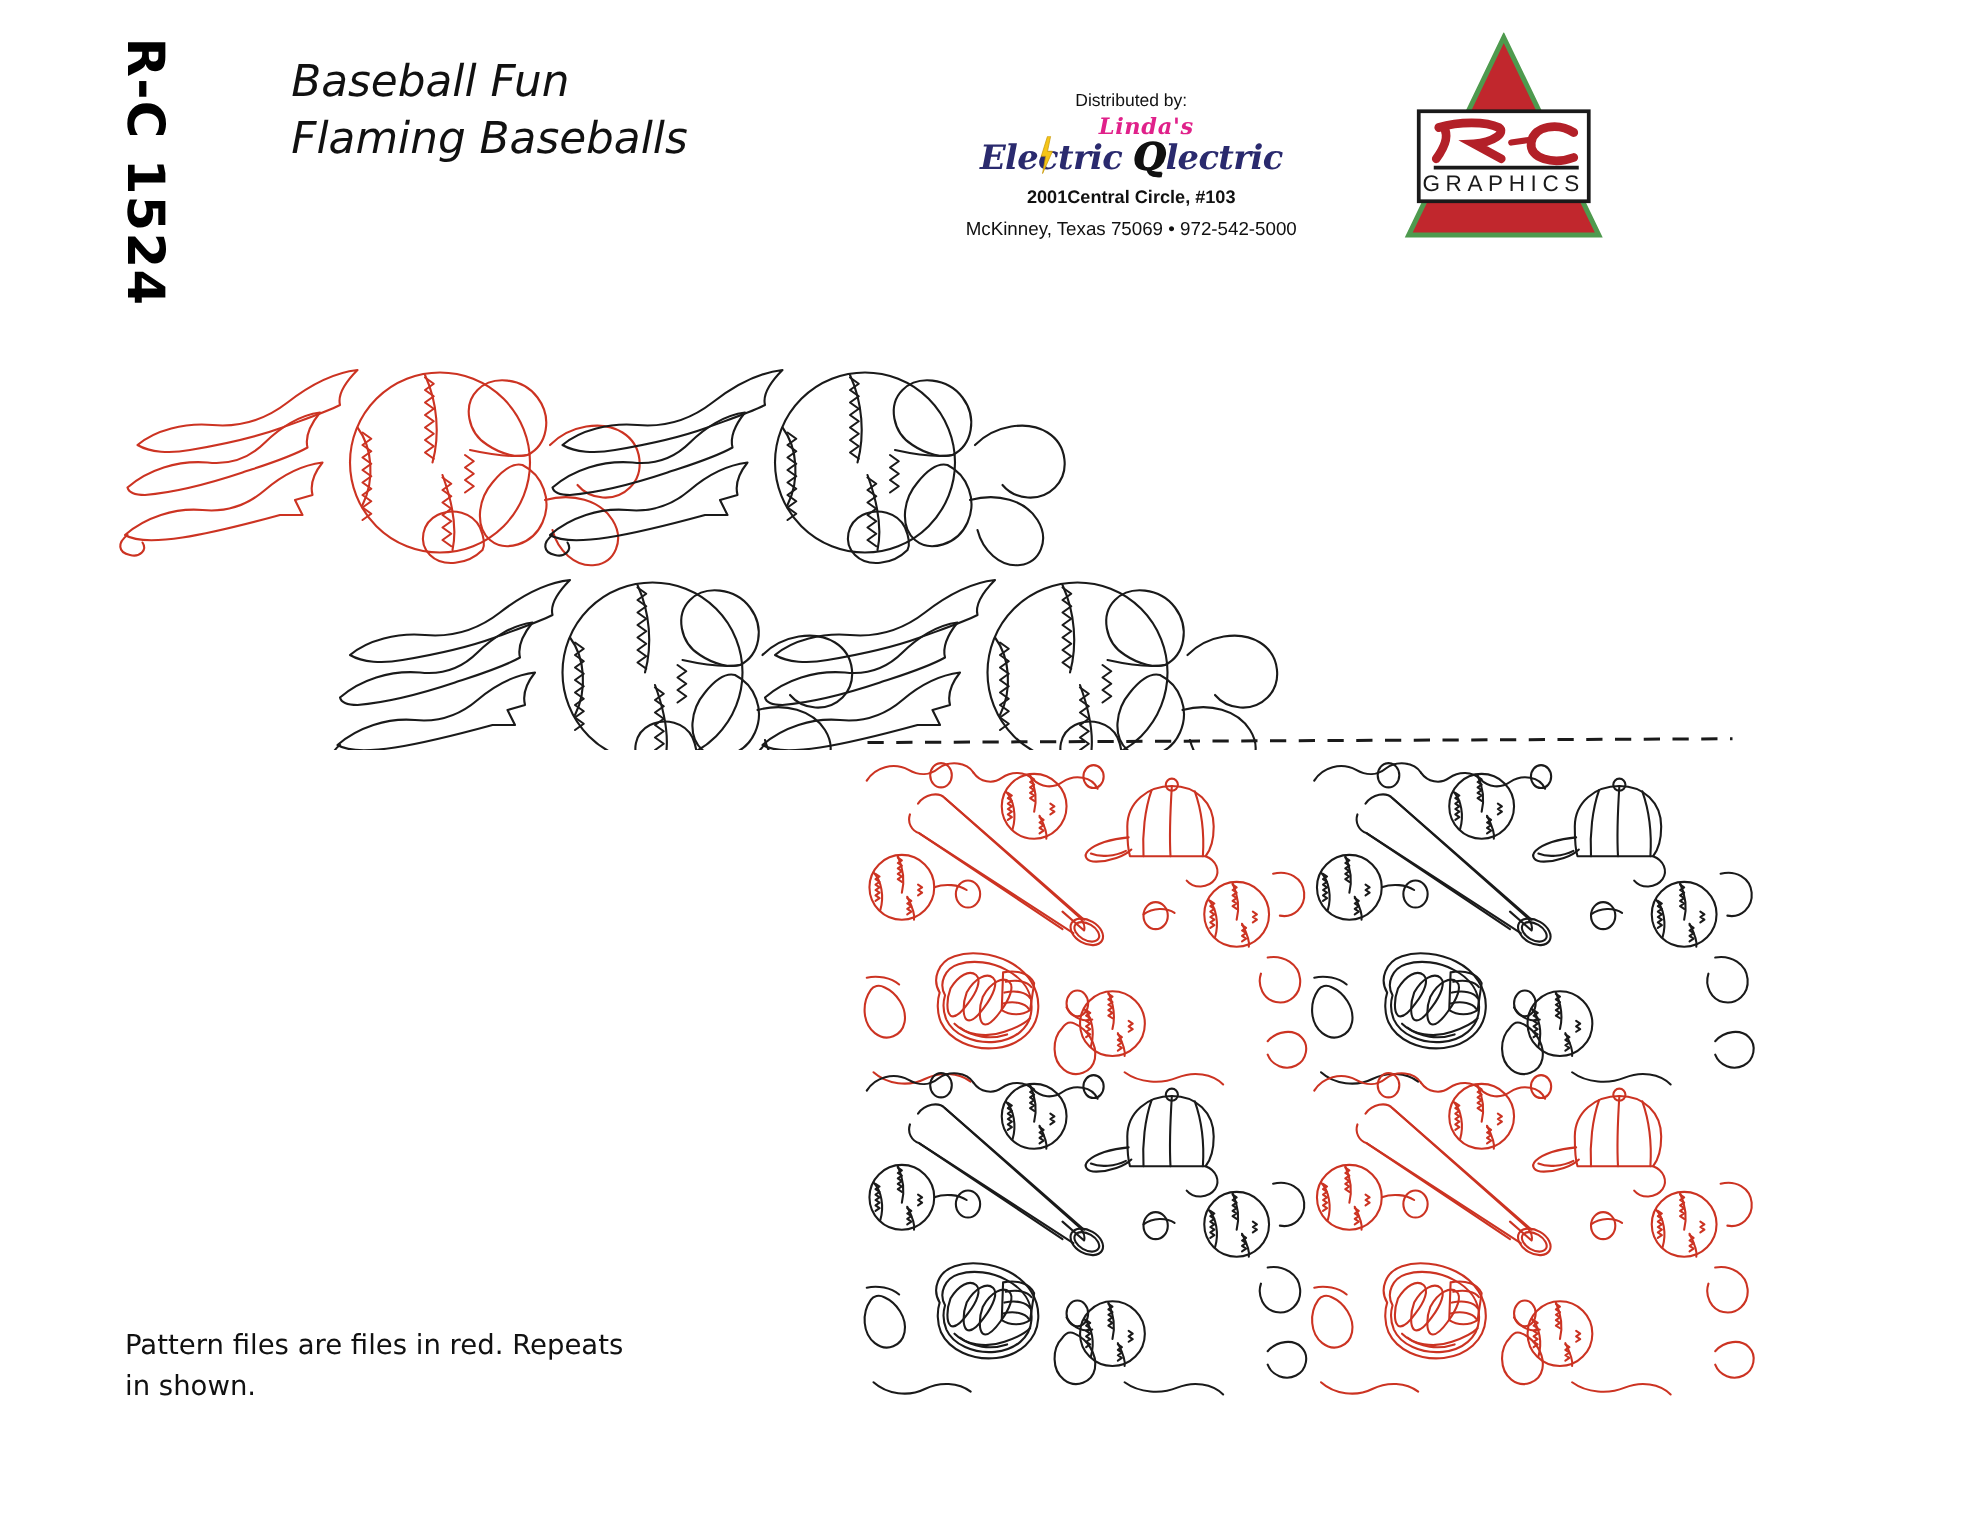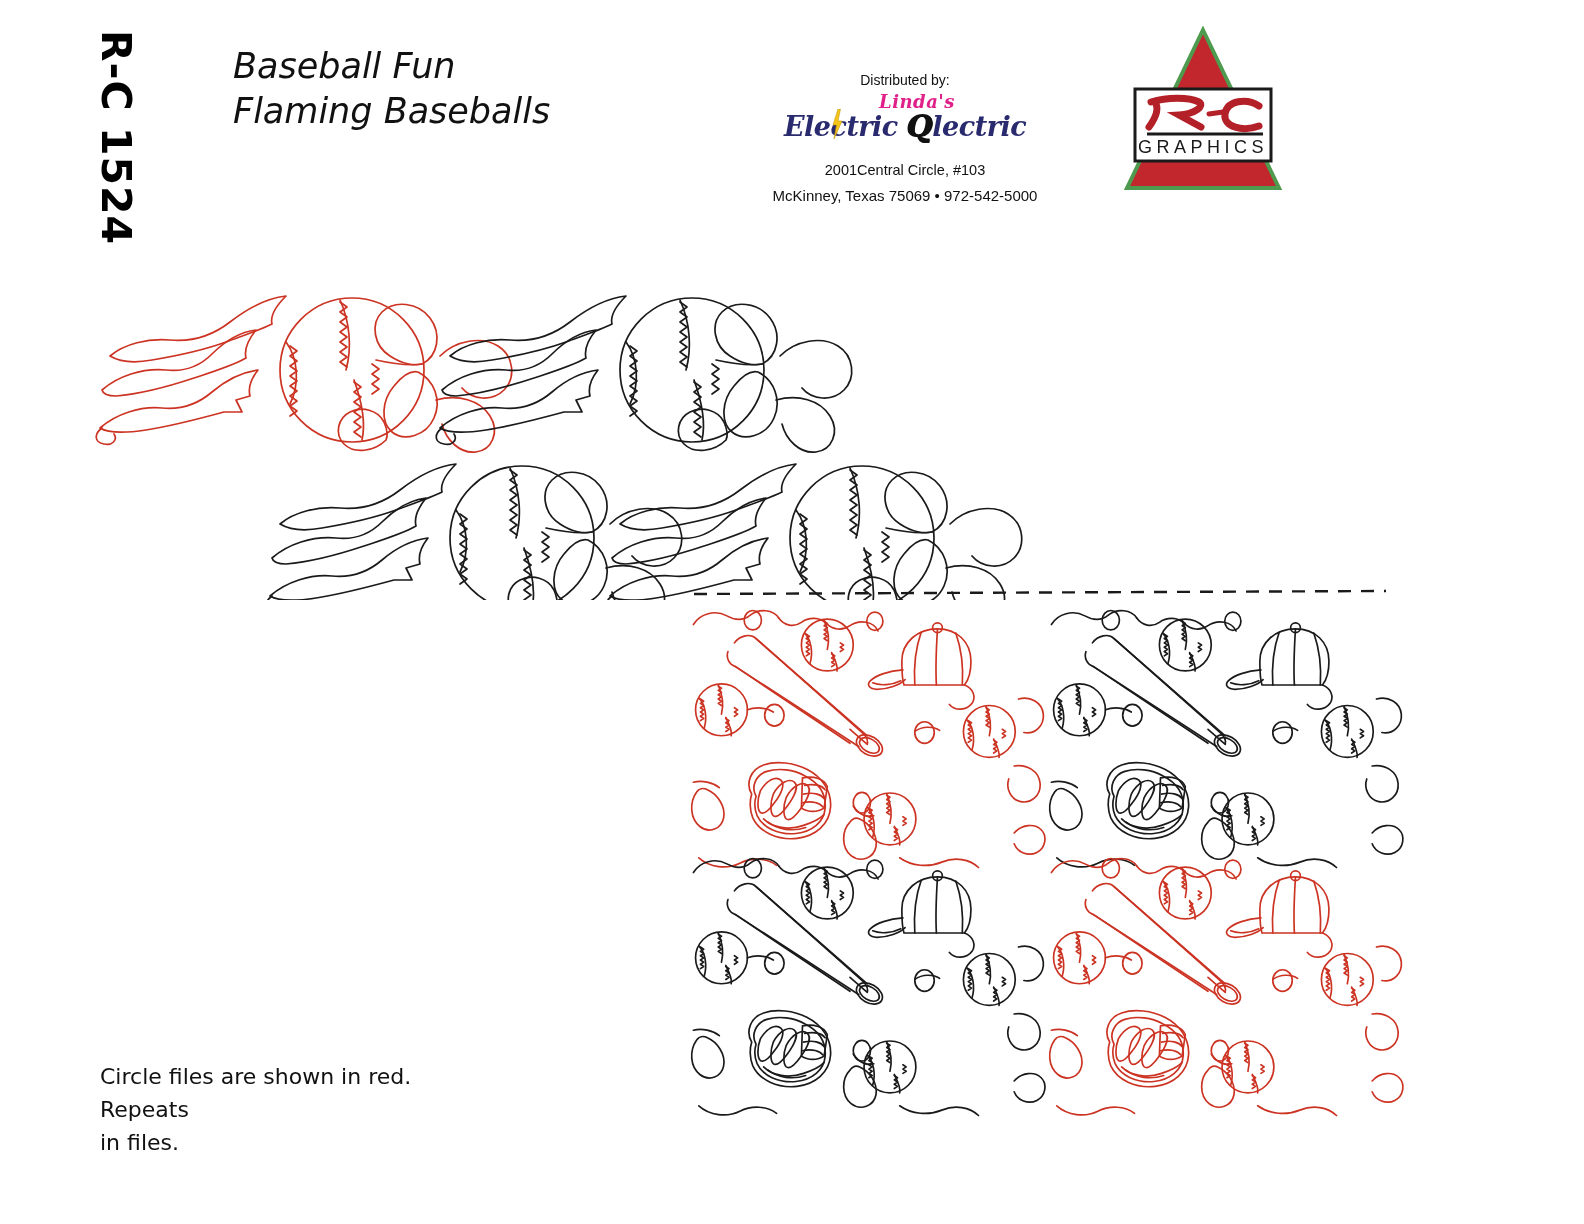--- a/index.html
+++ b/index.html
@@ -125,21 +125,21 @@
     height: 30px;
     z-index: 3;
   }
   .addr-line {
     font-family: "Liberation Sans", sans-serif;
     font-size: 14.5px;
     line-height: 21px;
     color: #111;
     white-space: nowrap;
   }
-  #addr-1 { margin-top: 17px; }
+  #addr-1 { margin-top: 5px; font-weight: bold; }
   #addr-2 { margin-top: 4px; font-size: 15px; }
 
   
   #rc-logo {
     position: absolute;
     left: 1123px;
     top: 26px;
     width: 160px;
     height: 168px;
   }
@@ -455,15 +455,15 @@
       <use href="#equip-block"></use>
     </g>
 
     <g transform="translate(386,272) scale(0.54)" fill="none" stroke="#cc3322" stroke-width="3.1" stroke-linecap="round" stroke-linejoin="round">
       <use href="#equip-block"></use>
     </g>
   </g>
 </svg>
 
 <div id="legend-note">
-  <div>Circle files are shown in red. Repeats</div>
-  <div>in files.</div>
+  <div>Pattern files are files in red. Repeats</div>
+  <div>in shown.</div>
 </div>
 
 </body></html>

